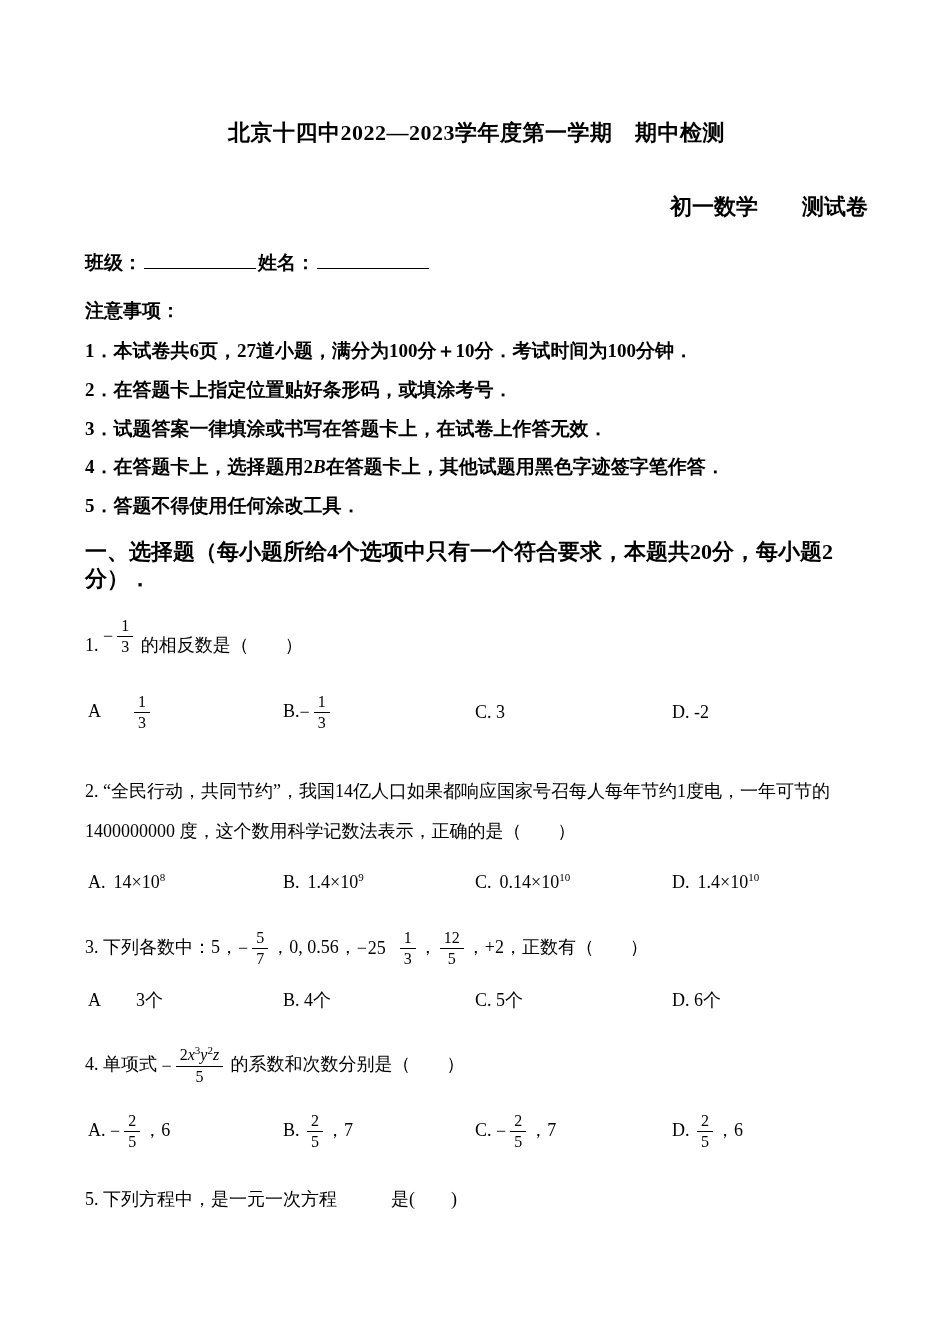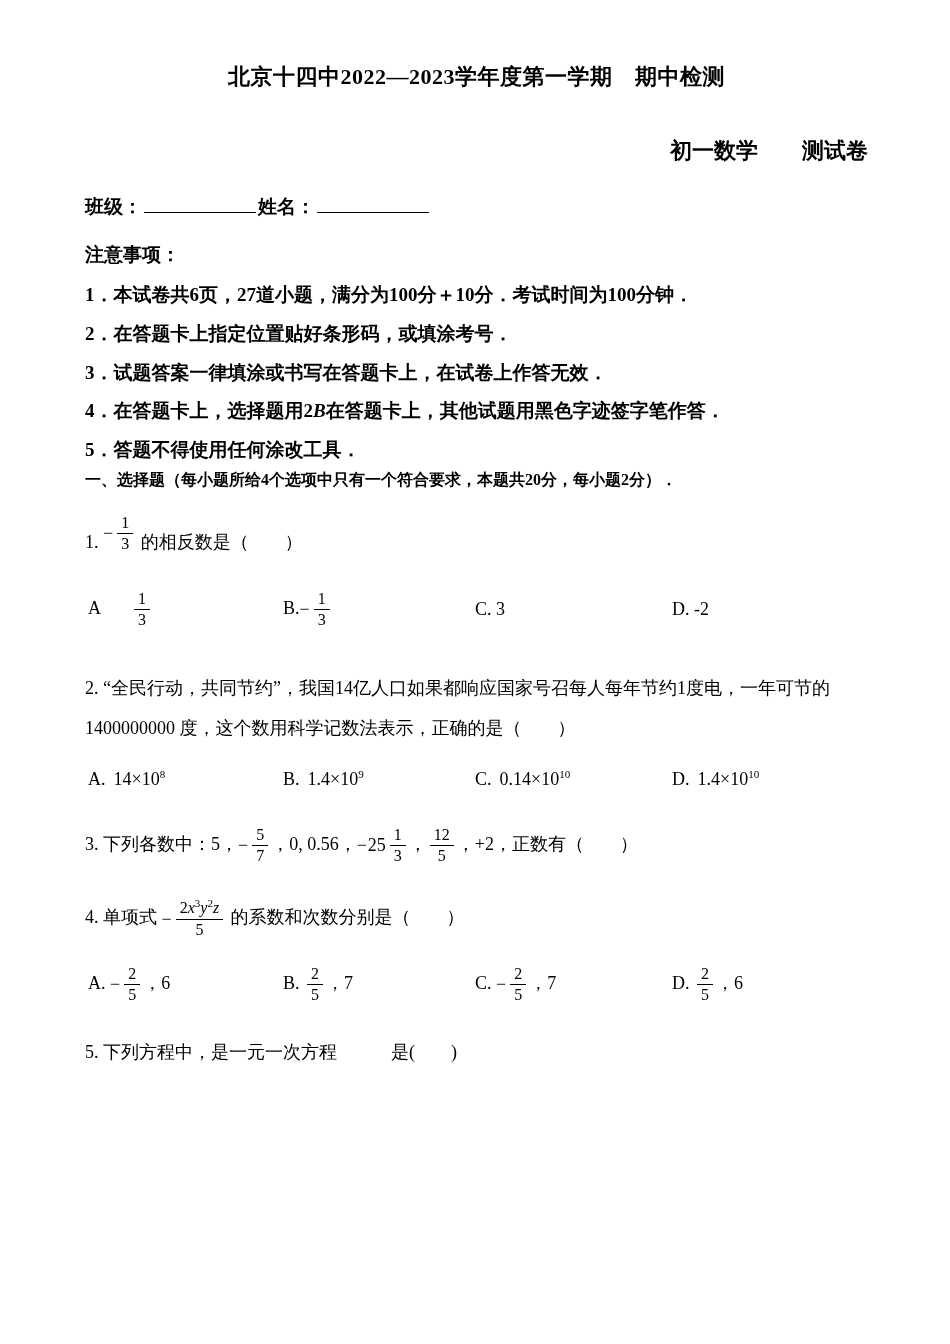--- a/index.html
+++ b/index.html
@@ -1,53 +1,53 @@
 <!DOCTYPE html>
 <html><head>
 <meta charset="utf-8">
 <style>
   html,body { margin:0; padding:0; background:#ffffff; }
   body {
     width:950px; height:1344px;
     font-family:"Liberation Serif","DejaVu Serif",serif;
     color:#000; overflow:hidden;
   }
-  .page { box-sizing:border-box; width:950px; padding:62px 82px 0 85px; }
+  .page { box-sizing:border-box; width:950px; padding:118px 82px 0 85px; }
 
   .title { margin:0; text-align:center; font-size:22px; font-weight:bold; letter-spacing:0.5px; }
   .subtitle { margin:44px 0 0 0; text-align:right; font-size:22px; font-weight:bold; }
 
   .idline { margin-top:27px; text-align:left; font-size:19px; font-weight:bold; }
   .blank { display:inline-block; width:112px; border-bottom:1.5px solid #000; height:19px; vertical-align:baseline; margin:0 2px; }
 
   .notice { margin-top:22px; font-size:19px; font-weight:bold; }
   .nitem { margin-top:15px; line-height:1.25;font-family:Liberation Serif, serif; }
   .bold { font-weight:bold; }
-  .section { margin-top:8px; font-size:16px; }
+  .section { margin-top:20px; font-size:22px; }
 
   .q { font-size:18px; font-weight:normal; line-height:1.5; }
   .q1 { margin-top:34px; }
   .q2 { margin-top:40px; line-height:2.2; }
   .q3 { margin-top:36px; }
   .q4 { margin-top:34px; }
   .q5 { margin-top:34px; margin-bottom:40px; }
 
   .opts {
     display:grid;
     grid-template-columns:195px 192px 197px auto;
     align-items:center;
     margin:20px 0 30px 3px;
     font-size:18px;
   }
   .opts.tall { margin-top:26px; margin-bottom:34px; }
 
   
   .fx { display:inline-block; vertical-align:middle; white-space:nowrap; }
   .sign { display:inline-block; vertical-align:middle; margin-right:1px; }
-  .whole { display:inline-block; vertical-align:middle; margin-right:1px; }
+  .whole { display:inline-block; vertical-align:middle; margin-right:11px; }
   .frac { display:inline-block; vertical-align:middle; text-align:center; font-size:16px; line-height:1.15; margin:0 3px; }
   .frac .num { display:block; border-bottom:1.2px solid #000; padding:0 4px 1px 4px; }
   .frac .den { display:block; padding:1px 4px 0 4px; }
   .raised { position:relative; top:-10px; }
 
   sup { font-size:11px; line-height:0; }
   .var { font-style:italic; }
   .lab { display:inline-block; }
   .gap-l { margin-left:30px; }
   .val { margin-left:8px; }
@@ -94,20 +94,26 @@
   <div class="opts">
     <span><span class="lab">A.</span><span class="val"><span>14×10</span><sup>8</sup></span></span>
     <span><span class="lab">B.</span><span class="val"><span>1.4×10</span><sup>9</sup></span></span>
     <span><span class="lab">C.</span><span class="val"><span>0.14×10</span><sup>10</sup></span></span>
     <span><span class="lab">D.</span><span class="val"><span>1.4×10</span><sup>10</sup></span></span>
   </div>
 
   <div class="q q3">
     <span>3. 下列各数中：5，</span><span class="fx"><span class="sign">−</span><span class="frac"><span class="num">5</span><span class="den">7</span></span></span><span>，0, 0.56，</span><span class="fx"><span class="sign">−</span><span class="whole">25</span><span class="frac"><span class="num">1</span><span class="den">3</span></span></span><span>，</span><span class="fx"><span class="frac"><span class="num">12</span><span class="den">5</span></span></span><span>，+2，正数有（　　）</span>
   </div>
+  <div class="opts">
+    <span>A　　3个</span>
+    <span>B. 4个</span>
+    <span>C. 5个</span>
+    <span>D. 6个</span>
+  </div>
 
   <div class="q q4">
     <span>4. 单项式</span>
     <span class="fx"><span class="sign">−</span><span class="frac"><span class="num"><span>2</span><span class="var">x</span><sup>3</sup><span class="var">y</span><sup>2</sup><span class="var">z</span></span><span class="den">5</span></span></span>
     <span>的系数和次数分别是（　　）</span>
   </div>
   <div class="opts tall">
     <span><span class="lab">A.</span> <span class="fx"><span class="sign">−</span><span class="frac"><span class="num">2</span><span class="den">5</span></span></span><span>，6</span></span>
     <span><span class="lab">B.</span> <span class="fx"><span class="frac"><span class="num">2</span><span class="den">5</span></span></span><span>，7</span></span>
     <span><span class="lab">C.</span> <span class="fx"><span class="sign">−</span><span class="frac"><span class="num">2</span><span class="den">5</span></span></span><span>，7</span></span>

